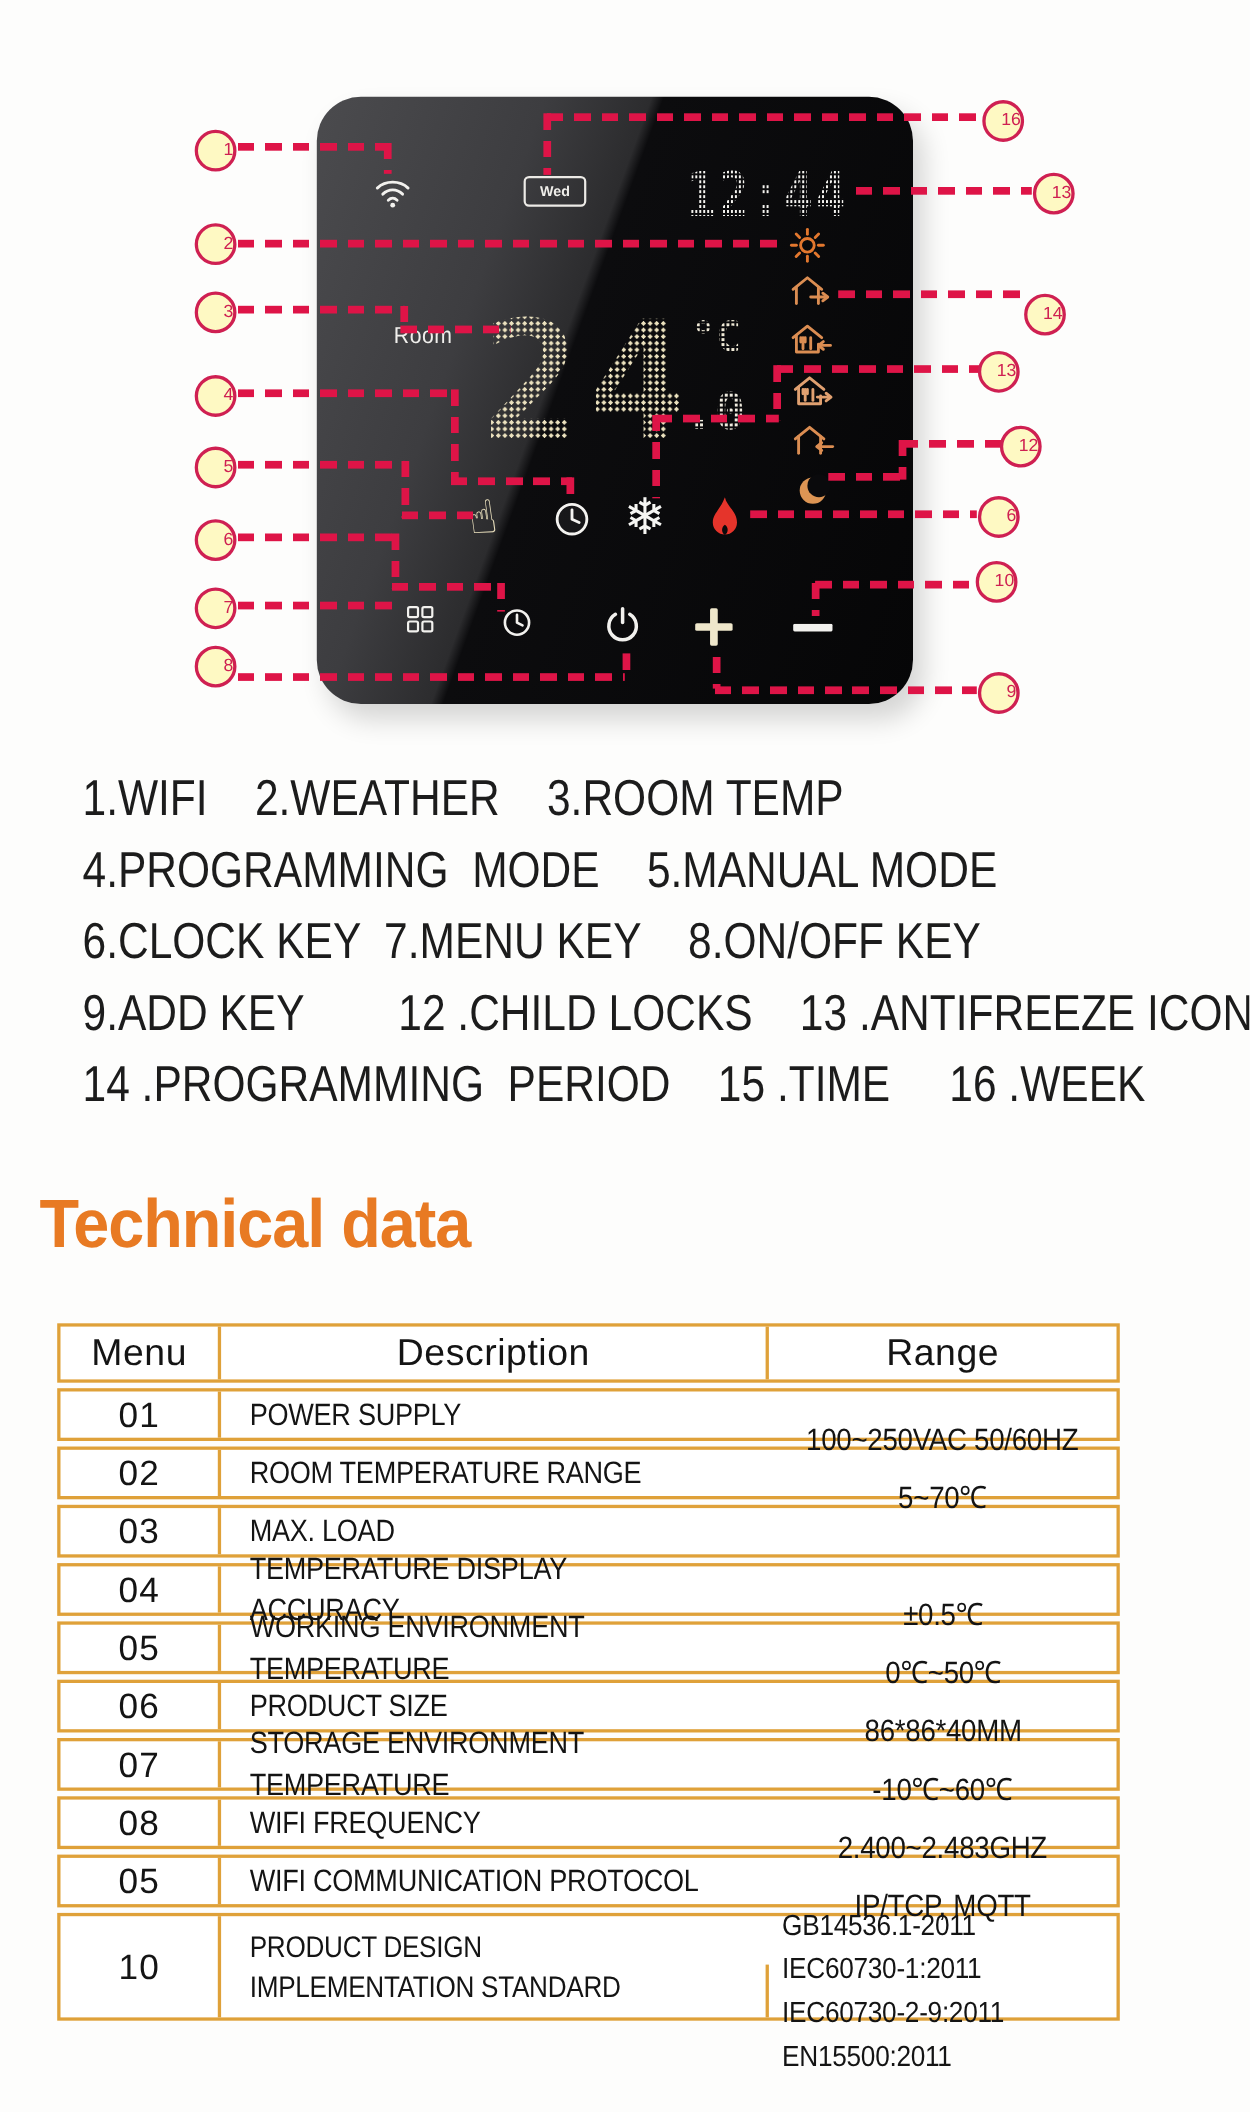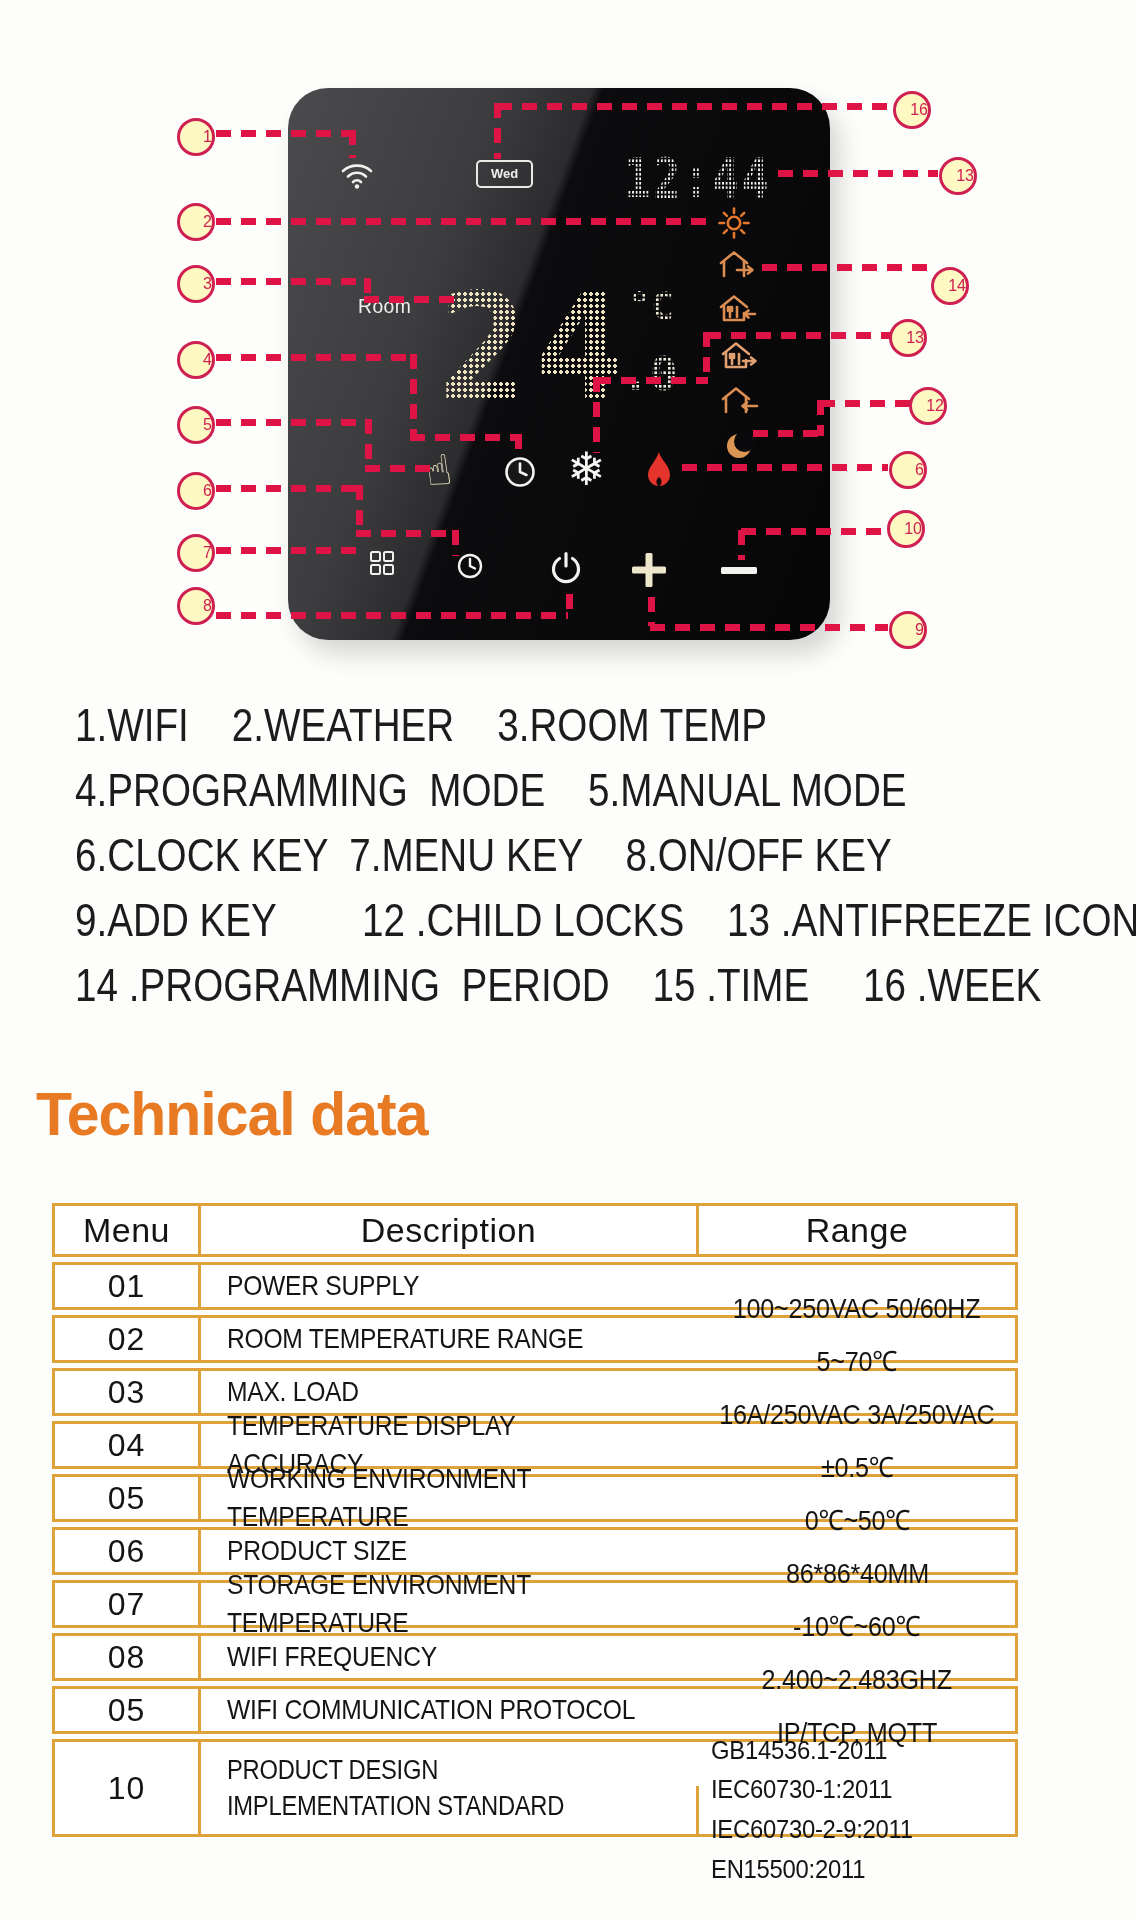--- a/index.html
+++ b/index.html
@@ -294,23 +294,20 @@
       <div class="tc c3 range">
             <span>5~70℃</span>
           </div>
     </div>
 
     <div class="trow">
       <div class="tc c1 menu">03</div>
       <div class="tc c2 desc">
             <span>MAX. LOAD</span>
           </div>
-      <div class="tc c3 range">
-            <span>16A/250VAC 3A/250VAC</span>
-          </div>
     </div>
 
     <div class="trow">
       <div class="tc c1 menu">04</div>
       <div class="tc c2 desc">
             <span>TEMPERATURE DISPLAY ACCURACY</span>
           </div>
       <div class="tc c3 range">
             <span>±0.5℃</span>
           </div>

